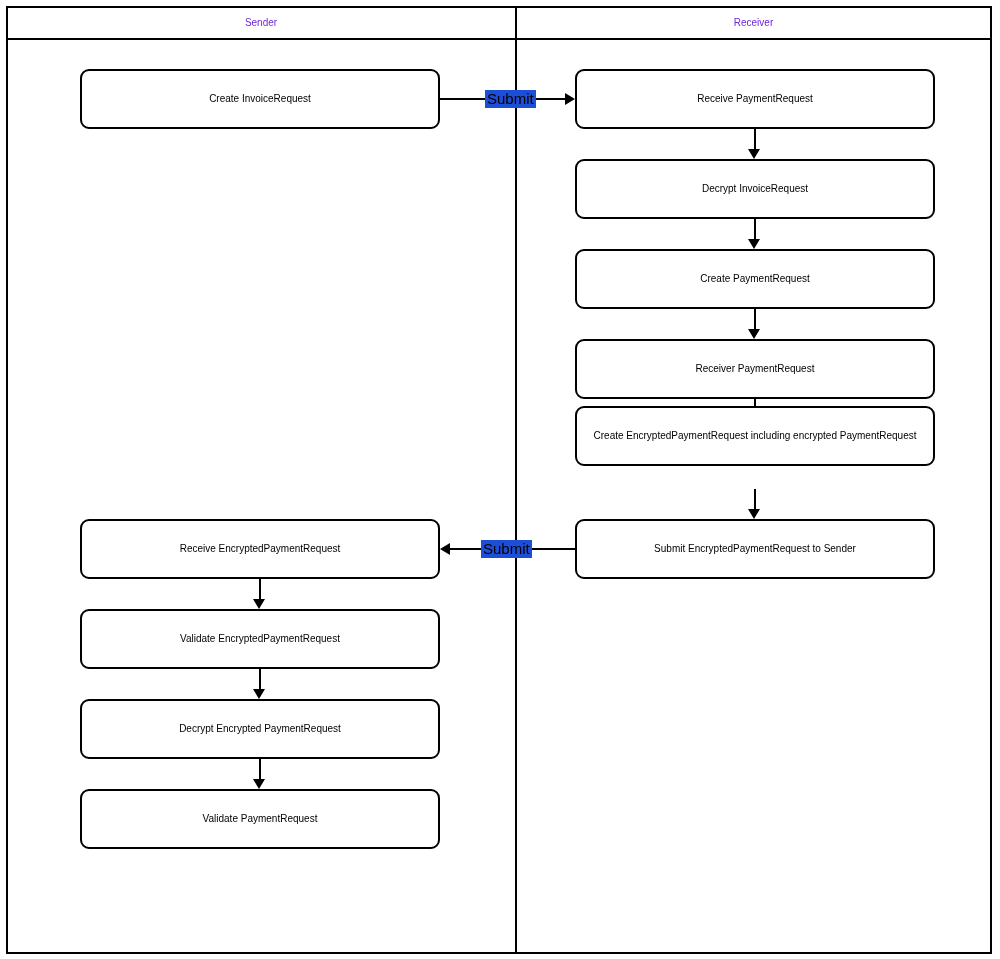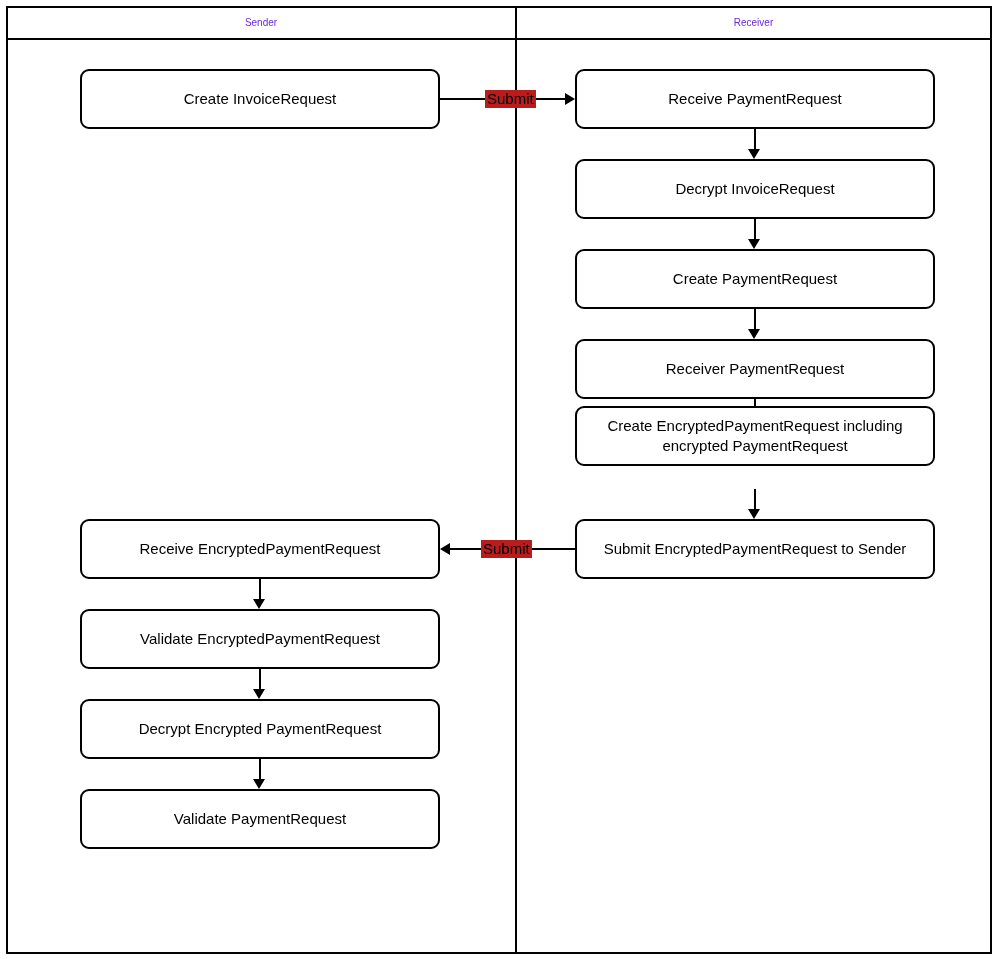--- a/index.html
+++ b/index.html
@@ -64,21 +64,21 @@
   .node {
     position: absolute;
     box-sizing: border-box;
     border: 2px solid #000000;
     border-radius: 9px;
     background: #ffffff;
     display: flex;
     align-items: center;
     justify-content: center;
     text-align: center;
-    font-size: 15px;
+    font-size: 10px;
     line-height: 20px;
     color: #000000;
     padding: 2px 8px;
     z-index: 3;
   }
   .node.lane-sender   { left: 80px;  width: 360px; }
   .node.lane-receiver { left: 575px; width: 360px; }
   .node .node-label { display: block; }
 
   
@@ -119,21 +119,21 @@
     border-top: 6px solid transparent;
     border-bottom: 6px solid transparent;
     border-right: 10px solid #000000;
     z-index: 2;
   }
   .edge-label {
     position: absolute;
     font-size: 15px;
     line-height: 16px;
     color: #000000;
-    background: #b91c1c;
+    background: #1d4ed8;
     padding: 1px 2px;
     white-space: nowrap;
     z-index: 4;
   }
 </style>
 </head>
 <body>
 
 <div id="canvas">
 

